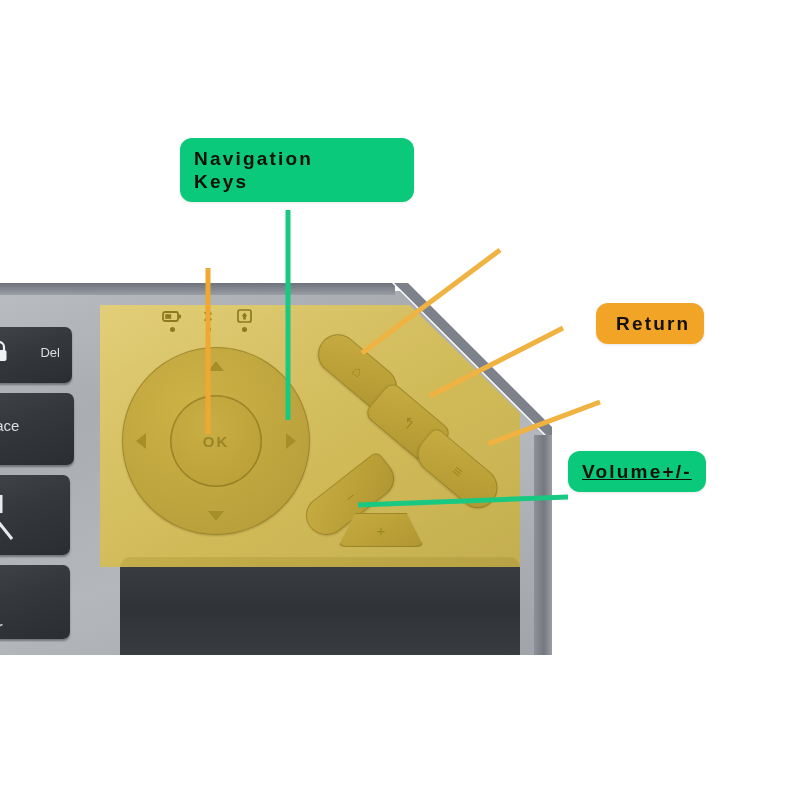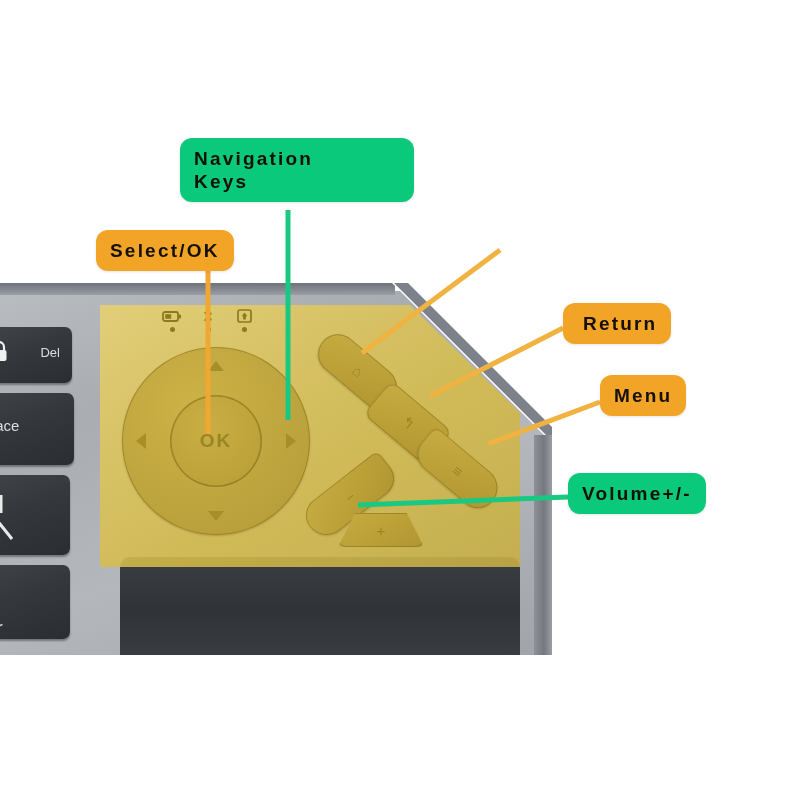--- a/index.html
+++ b/index.html
@@ -153,21 +153,21 @@
     box-shadow: inset 0 0 0 1px rgba(120,100,20,.45), 0 1px 2px rgba(0,0,0,.18);
   }
   .dpad-inner {
     position: absolute; left: 50%; top: 50%; width: 92px; height: 92px;
     margin: -46px 0 0 -46px; border-radius: 50%;
     background: radial-gradient(circle at 40% 34%, #c9ae44 0%, #bca239 70%, #b49a34 100%);
     box-shadow: inset 0 0 0 1.5px rgba(120,100,20,.5);
   }
   .ok-text {
     position: absolute; left: 0; right: 0; top: 50%; transform: translateY(-50%);
-    text-align: center; font-size: 19px; letter-spacing: 2px;
+    text-align: center; font-size: 15px; letter-spacing: 2px;
     color: #9a8524; font-weight: 600;
   }
   .arrow { position: absolute; width: 0; height: 0; }
   .arrow-up    { left: 50%; top: 14px;    margin-left: -8px; border-left: 8px solid transparent; border-right: 8px solid transparent; border-bottom: 10px solid #a68f29; }
   .arrow-down  { left: 50%; bottom: 14px; margin-left: -8px; border-left: 8px solid transparent; border-right: 8px solid transparent; border-top: 10px solid #a68f29; }
   .arrow-left  { top: 50%; left: 14px;    margin-top: -8px; border-top: 8px solid transparent; border-bottom: 8px solid transparent; border-right: 10px solid #a68f29; }
   .arrow-right { top: 50%; right: 14px;   margin-top: -8px; border-top: 8px solid transparent; border-bottom: 8px solid transparent; border-left: 10px solid #a68f29; }
 
   
   .btn-key {
@@ -217,23 +217,23 @@
     line-height: 1.22;
     box-shadow: 0 1px 3px rgba(0,0,0,.10);
     white-space: pre-line;
   }
   .label.green  { background: #0ac97a; }
   .label.orange { background: #f2a427; }
 
   .lb-nav    { left: 180px; top: 138px; width: 206px; }
   .lb-select { left: 96px;  top: 230px; }
   .lb-home   { left: 500px; top: 217px; }
-  .lb-return { left: 563px; top: 303px; padding-left: 20px; }
+  .lb-return { left: 596px; top: 303px; padding-left: 20px; }
   .lb-menu   { left: 600px; top: 375px; }
-  .lb-volume { left: 568px; top: 473px; }
+  .lb-volume { left: 568px; top: 451px; text-decoration: underline; }
 
   #connectors { position: absolute; left: 0; top: 0; width: 800px; height: 800px; }
 </style>
 </head>
 <body>
 
 <div id="stage">
 
   <div id="photo">
 
@@ -335,18 +335,16 @@
     <line x1="288" y1="210" x2="288" y2="420" stroke="#19c981" stroke-width="5"></line>
     <line x1="208" y1="268" x2="208" y2="434" stroke="#f0a832" stroke-width="5"></line>
     <line x1="500" y1="250" x2="362" y2="353" stroke="#f0b241" stroke-width="5"></line>
     <line x1="563" y1="328" x2="430" y2="396" stroke="#f0b241" stroke-width="5"></line>
     <line x1="600" y1="402" x2="488" y2="444" stroke="#f0b241" stroke-width="5"></line>
     <line x1="568" y1="497" x2="358" y2="505" stroke="#19c981" stroke-width="5"></line>
   </svg>
 
   <div class="label green lb-nav">Navigation
 Keys</div>
-  <div class="label orange lb-select">Select/OK</div>
   <div class="label orange lb-return">Return</div>
-  <div class="label orange lb-menu">Menu</div>
   <div class="label green lb-volume">Volume+/-</div>
 
 </div>
 
 </body></html>

